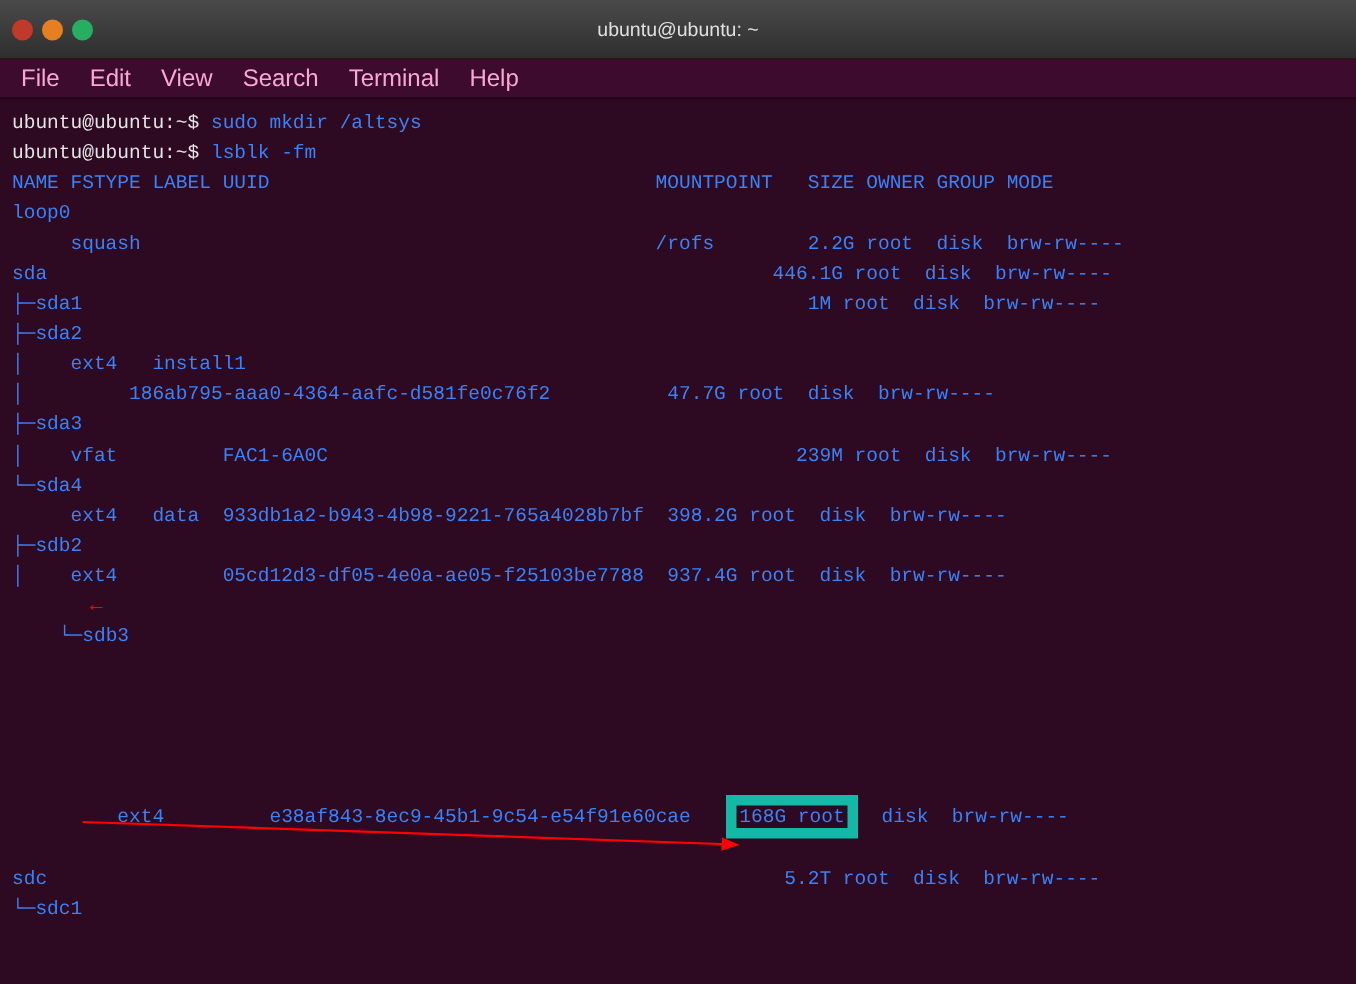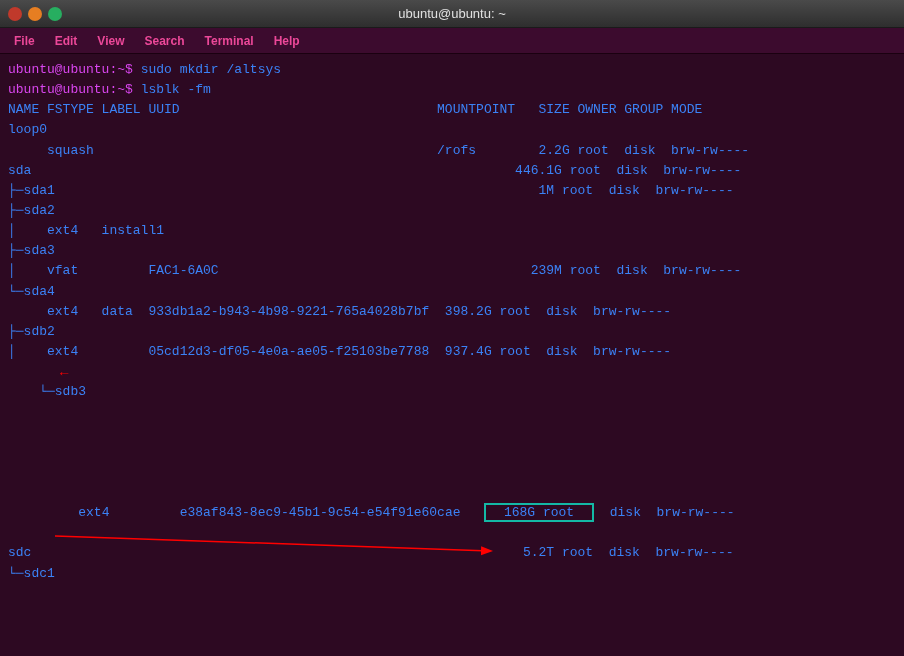--- a/index.html
+++ b/index.html
@@ -9,21 +9,21 @@
       background: #2d0922;
       font-family: 'Courier New', Courier, monospace;
       overflow: hidden;
       display: flex;
       flex-direction: column;
     }
 
     
     .titlebar {
       background: linear-gradient(to bottom, #4a4a4a, #2e2e2e);
-      height: 28px;
+      height: 40px;
       display: flex;
       align-items: center;
       justify-content: flex-end;
       padding: 0 8px;
       border-bottom: 1px solid #1a1a1a;
       flex-shrink: 0;
       gap: 13px;
     }
     .titlebar-title {
       color: #e0e0e0;
@@ -47,43 +47,42 @@
     .menubar {
       background: #3c0b2e;
       height: 26px;
       display: flex;
       align-items: center;
       padding: 0 4px;
       flex-shrink: 0;
       border-bottom: 1px solid #1a0010;
     }
     .menu-item {
-      color: #ec4899;
+      color: #f9a8d4;
       font-family: sans-serif;
-      font-size: 12px;
+      font-size: 16px;
       padding: 2px 10px;
       cursor: pointer;
-      font-weight: bold;
     }
 
     
     .terminal {
       flex: 1;
       background: #2d0922;
       padding: 6px 8px;
       overflow: hidden;
       position: relative;
     }
     .line {
       color: #e0e0e0;
       font-size: 13px;
       line-height: 1.55;
       white-space: pre;
     }
-    .green { color: #d946ef; }
+    .green { color: #e5e5e5; }
     .white { color: #3b82f6; }
   </style>
 </head>
 <body>
 
 <div class="titlebar">
   <div style="width:60px; display:flex; gap:6px;">
     <button class="tb-btn tb-close"></button>
     <button class="tb-btn tb-min"></button>
     <button class="tb-btn tb-max"></button>
@@ -104,36 +103,37 @@
 <div class="terminal">
   <div class="line"><span class="green">ubuntu@ubuntu:~$</span><span class="white"> sudo mkdir /altsys</span></div>
   <div class="line"><span class="green">ubuntu@ubuntu:~$</span><span class="white"> lsblk -fm</span></div>
   <div class="line"><span class="white">NAME FSTYPE LABEL UUID                                 MOUNTPOINT   SIZE OWNER GROUP MODE</span></div>
   <div class="line"><span class="white">loop0</span></div>
   <div class="line"><span class="white">     squash                                            /rofs        2.2G root  disk  brw-rw----</span></div>
   <div class="line"><span class="white">sda                                                              446.1G root  disk  brw-rw----</span></div>
   <div class="line"><span class="white">├─sda1                                                              1M root  disk  brw-rw----</span></div>
   <div class="line"><span class="white">├─sda2</span></div>
   <div class="line"><span class="white">│    ext4   install1</span></div>
+  <div class="line"><span class="white">│         186ab795-aaa0-4364-aafc-d581fe0c76f2          47.7G root  disk  brw-rw----</span></div>
   <div class="line"><span class="white">├─sda3</span></div>
   <div class="line"><span class="white">│    vfat         FAC1-6A0C                                        239M root  disk  brw-rw----</span></div>
   <div class="line"><span class="white">└─sda4</span></div>
   <div class="line"><span class="white">     ext4   data  933db1a2-b943-4b98-9221-765a4028b7bf  398.2G root  disk  brw-rw----</span></div>
   <div class="line"><span class="white">├─sdb2</span></div>
   <div class="line"><span class="white">│    ext4         05cd12d3-df05-4e0a-ae05-f25103be7788  937.4G root  disk  brw-rw----</span></div>
 
   <div class="line" style="position:relative;">
     <span class="white">└─sdb3</span>
     
     <span style="position:absolute; left:52px; top:0; color:red; font-size:14px;">←</span>
     
   </div>
 
   <div class="line">
-    <span class="white">     ext4         e38af843-8ec9-45b1-9c54-e54f91e60cae   </span><span class="white" style="border:2px solid #14b8a6; padding: 0 18px;">168G root</span><span class="white">  disk  brw-rw----</span>
+    <span class="white">     ext4         e38af843-8ec9-45b1-9c54-e54f91e60cae   </span><span class="white" style="border:7px solid #14b8a6; padding: 0 2px;">168G root</span><span class="white">  disk  brw-rw----</span>
   </div>
 
   <div class="line"><span class="white">sdc                                                               5.2T root  disk  brw-rw----</span></div>
   <div class="line"><span class="white">└─sdc1</span></div>
 
   <svg style="position:absolute; top:0; left:0; width:100%; height:100%; pointer-events:none;">
 
     <line x1="55" y1="482" x2="490" y2="497" stroke="red" stroke-width="1.5" marker-end="url(#arrowhead)"></line>
     <defs>
       <marker id="arrowhead" markerWidth="8" markerHeight="8" refX="6" refY="3" orient="auto">

